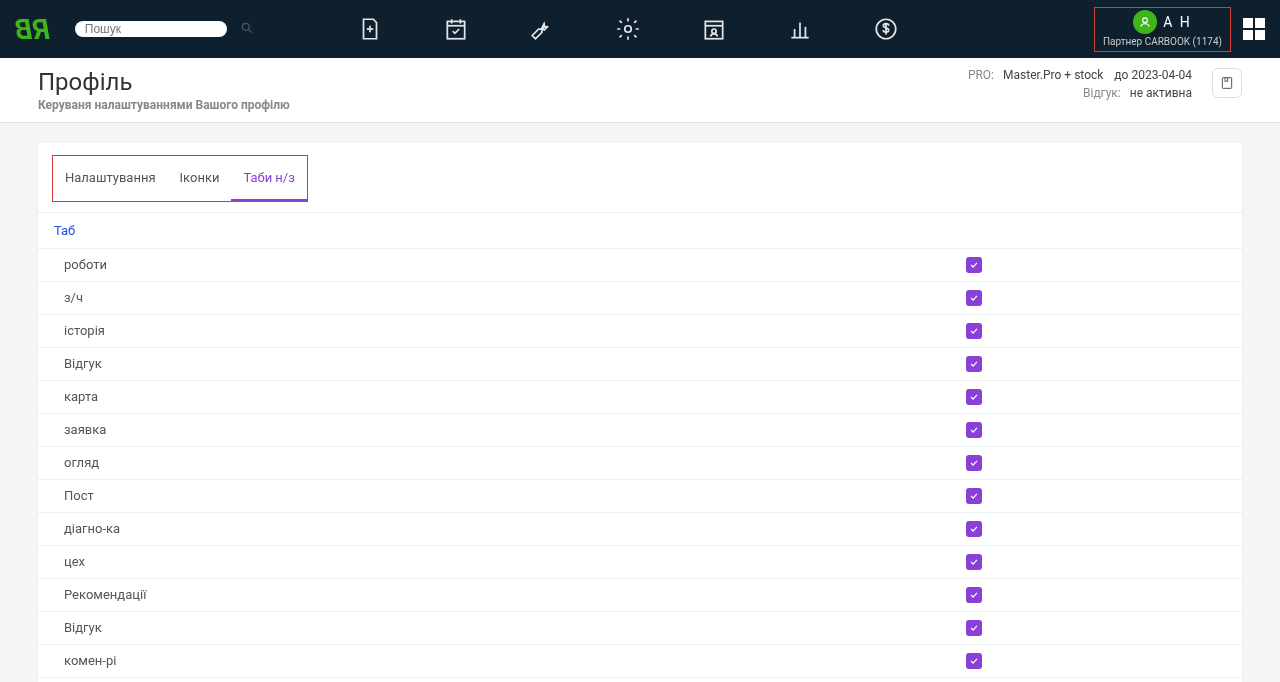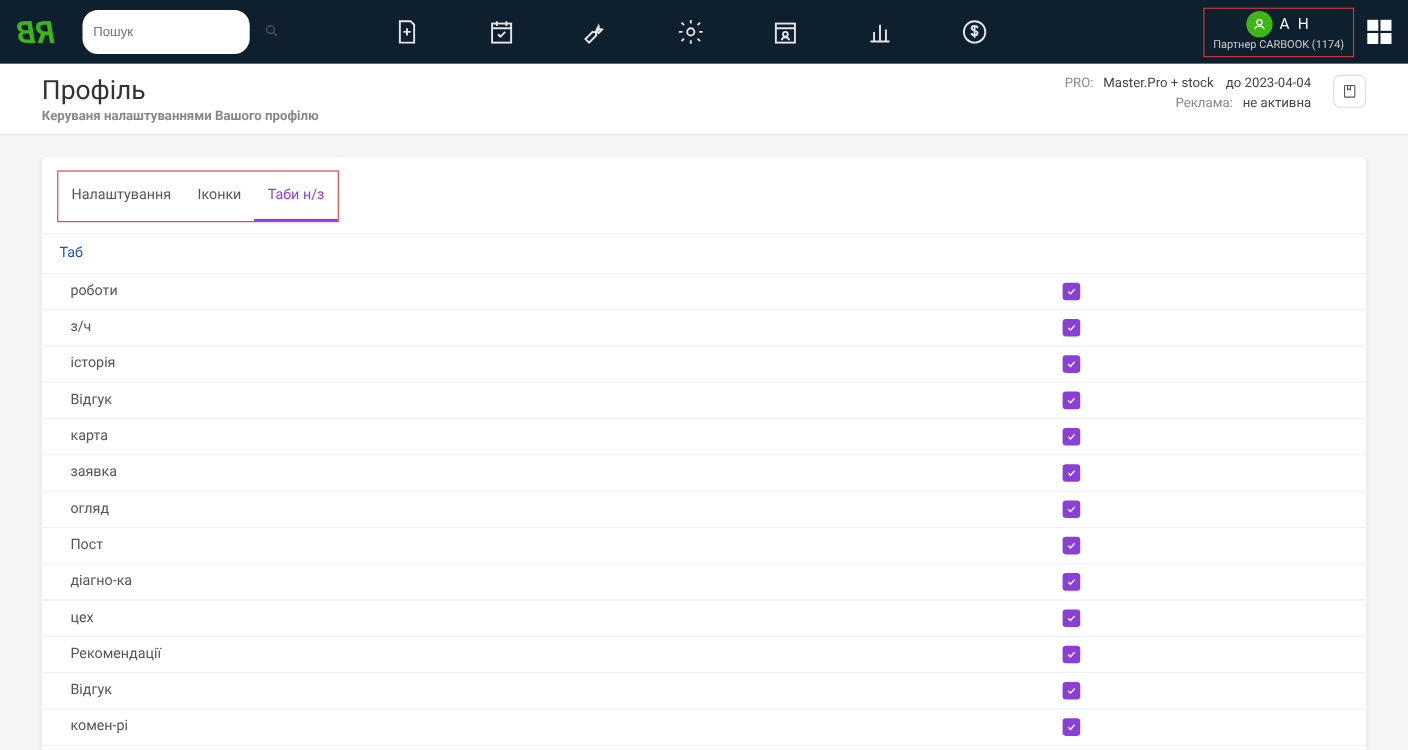--- a/index.html
+++ b/index.html
@@ -18,21 +18,21 @@
   font-size: 28px;
   font-weight: bold;
   font-style: italic;
   margin-right: 25px;
   transform: scaleX(-1);
   display: inline-block;
 }
 .search-box {
   background: #fff;
   border-radius: 14px;
-  height: 40px;
+  height: 16px;
   width: 152px;
   display: flex;
   align-items: center;
   padding: 0 10px;
 }
 .search-box input {
   border: none;
   outline: none;
   flex: 1;
   font-size: 12px;
@@ -243,21 +243,21 @@
     <div class="page-title">Профіль</div>
     <div class="page-subtitle">Керуваня налаштуваннями Вашого профілю</div>
   </div>
   <div class="subheader-right" style="margin-right:50px;">
     <div class="row">
       <span class="label">PRO:</span>
       <span>Master.Pro + stock</span>
       <span style="margin-left:8px;">до 2023-04-04</span>
     </div>
     <div class="row">
-      <span class="label">Реклама:</span>
+      <span class="label">Відгук:</span>
       <span>не активна</span>
     </div>
   </div>
   <div class="bookmark-btn">
     <svg viewBox="0 0 24 24">
         <rect x="5" y="4" width="14" height="16" rx="1"></rect>
         <path d="M9 4v6l2-1 2 1V4"></path>
       </svg>
   </div>
 </div>

